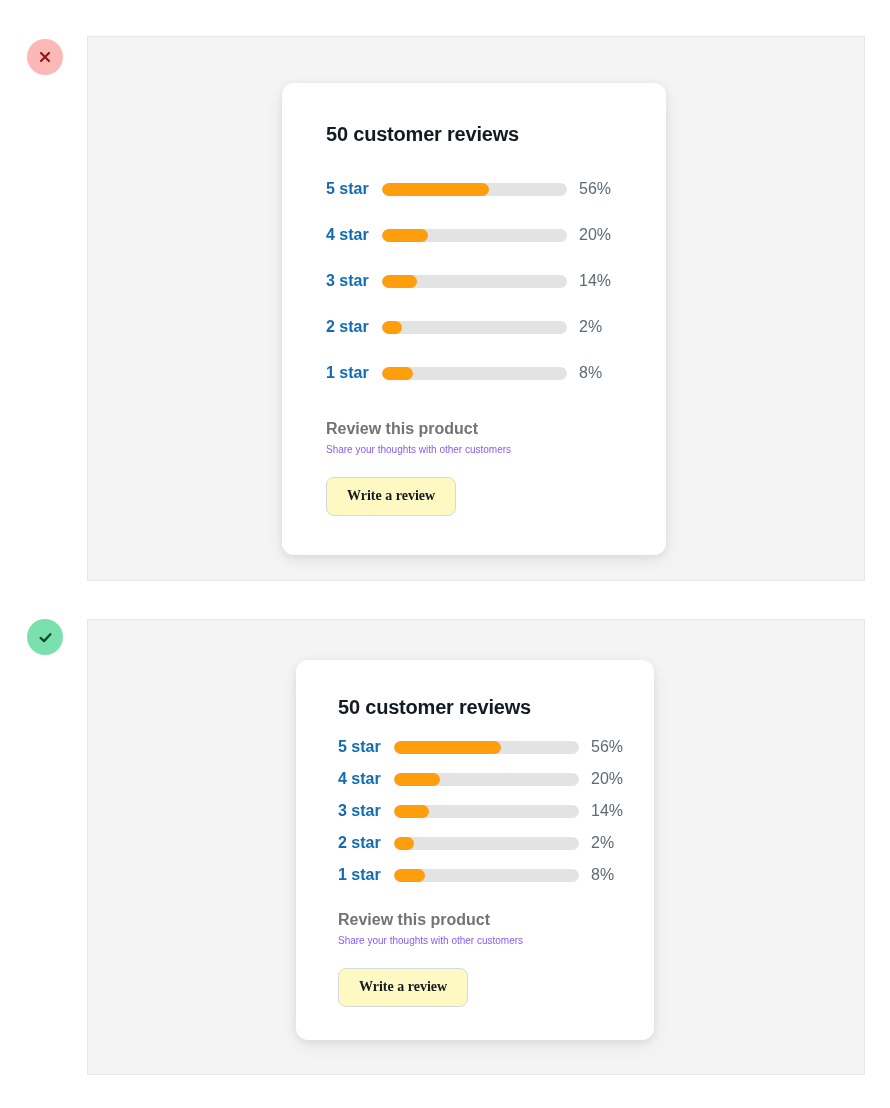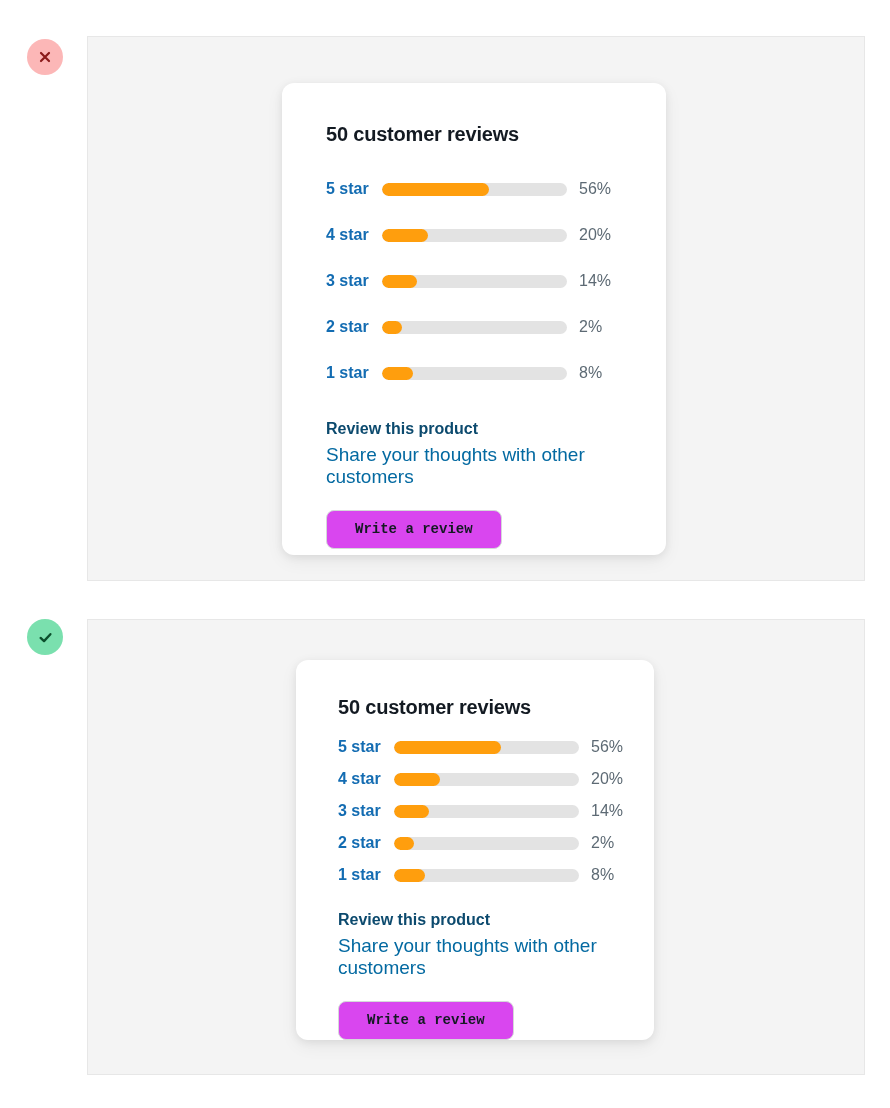--- a/index.html
+++ b/index.html
@@ -141,38 +141,38 @@
     line-height: 1;
   }
 
   
   .card-fail .review-prompt { margin-top: 24px; }
   .card-pass .review-prompt { margin-top: 20px; }
 
   .prompt-title {
     font-size: 16px;
     font-weight: bold;
-    color: #0c4a6e;
+    color: #737373;
     margin: 0 0 6px 0;
   }
   .prompt-sub {
-    font-size: 19px;
-    color: #0369a1;
+    font-size: 10px;
+    color: #8b5cf6;
     margin: 0;
   }
 
   .write-btn {
     display: inline-block;
     margin-top: 22px;
-    padding: 10px 28px;
-    font-family: Liberation Mono, monospace;
+    padding: 10px 20px;
+    font-family: Liberation Serif, serif;
     font-size: 14px;
     font-weight: bold;
     color: #131a22;
-    background: #d946ef;
+    background: #fef9c3;
     border: 1px solid #d5d9d9;
     border-radius: 8px;
     cursor: pointer;
     line-height: 1.2;
   }
 </style>
 </head>
 <body>
 
 <div class="page">

